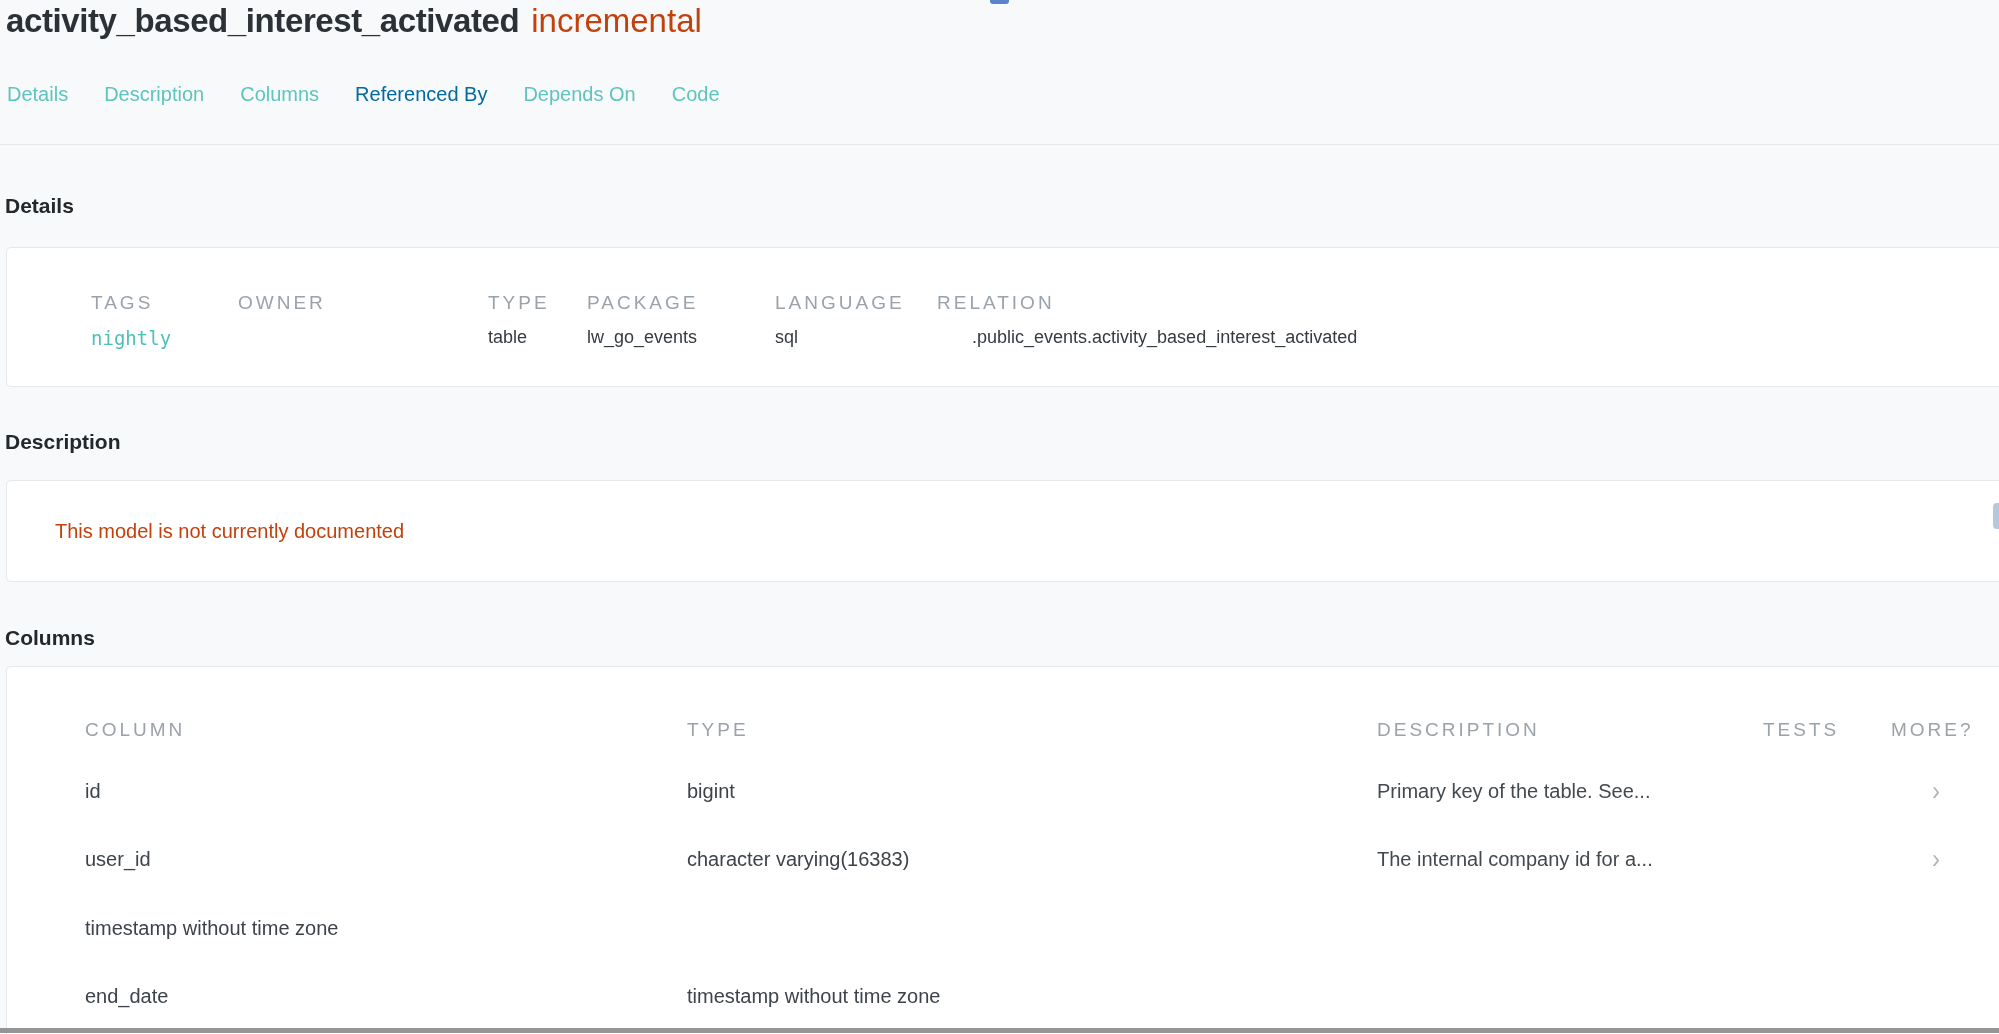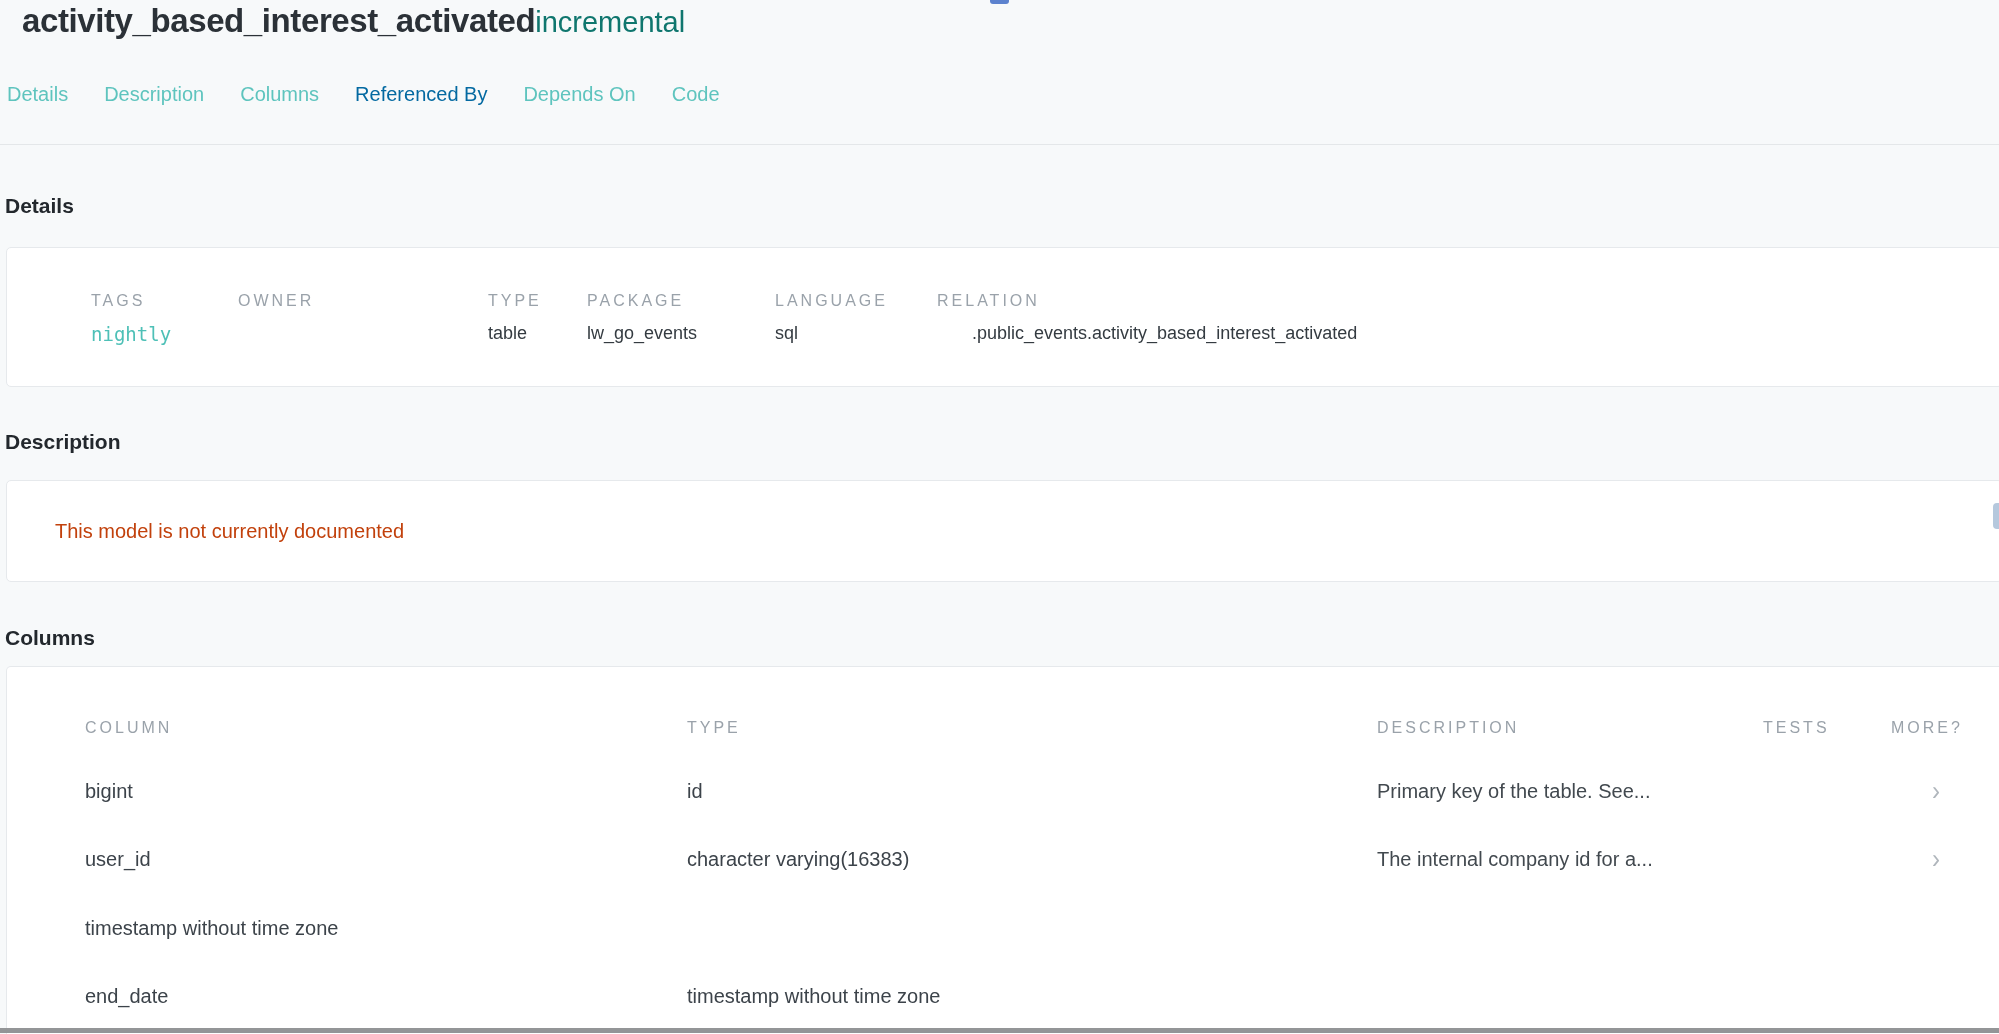--- a/index.html
+++ b/index.html
@@ -10,25 +10,24 @@
     color: #3c434a;
     position: relative;
   }
 
   
   .page-header { position: absolute; top: 0; left: 0; right: 0; }
   .title-row { position: absolute; top: 2px; left: 6px; white-space: nowrap; }
   .model-title {
     display: inline; font-size: 33px; font-weight: 700; color: #2b3137;
     letter-spacing: -0.4px;
-    margin-left: 16px;
   }
   .model-badge {
-    display: inline; font-size: 29px; font-weight: 400; color: #0f766e;
-    margin-left: 0;
+    display: inline; font-size: 33px; font-weight: 400; color: #c2410c;
+    margin-left: 12px;
   }
   .clip-frag-top {
     position: absolute; left: 990px; top: 0; width: 19px; height: 4px;
     background: #4a74c9; border-radius: 0 0 3px 3px; opacity: 0.9;
   }
   .tabs {
     position: absolute; top: 83px; left: 7px;
     display: flex; gap: 36px; white-space: nowrap;
   }
   .tab { font-size: 20px; cursor: pointer; }
@@ -45,21 +44,21 @@
   .card {
     position: absolute; left: 6px; right: -4px;
     background: #ffffff; border: 1px solid #e6e9ec; border-radius: 5px;
   }
 
   
   #details-heading { top: 194px; }
   #details-card { top: 247px; height: 140px; }
   .field { position: absolute; top: 44px; }
   .field-label, .th {
-    font-size: 16px; letter-spacing: 3px; color: #9aa2aa; font-weight: 400;
+    font-size: 19px; letter-spacing: 3px; color: #9aa2aa; font-weight: 400;
     white-space: nowrap;
   }
   .field-value {
     margin-top: 13px; font-size: 18px; color: #343b41; white-space: nowrap;
   }
   .field-value.tag-style {
     font-family: "DejaVu Sans Mono", monospace; font-size: 19px; color: #4ec0b7;
   }
   .field-value.relation-indent { padding-left: 35px; }
 
@@ -156,22 +155,22 @@
   <div class="table-head">
     <div class="th">COLUMN</div>
     <div class="th">TYPE</div>
     <div class="th">DESCRIPTION</div>
     <div class="th">TESTS</div>
     <div class="th">MORE?</div>
   </div>
   <div class="table-body">
 
     <div class="table-row">
+      <div class="td">id</div>
       <div class="td">bigint</div>
-      <div class="td">id</div>
       <div class="td desc">Primary key of the table. See...</div>
       <div class="td"></div>
       <div class="td more-cell"><span class="chevron-icon">›</span></div>
     </div>
 
     <div class="table-row">
       <div class="td">user_id</div>
       <div class="td">character varying(16383)</div>
       <div class="td desc">The internal company id for a...</div>
       <div class="td"></div>

